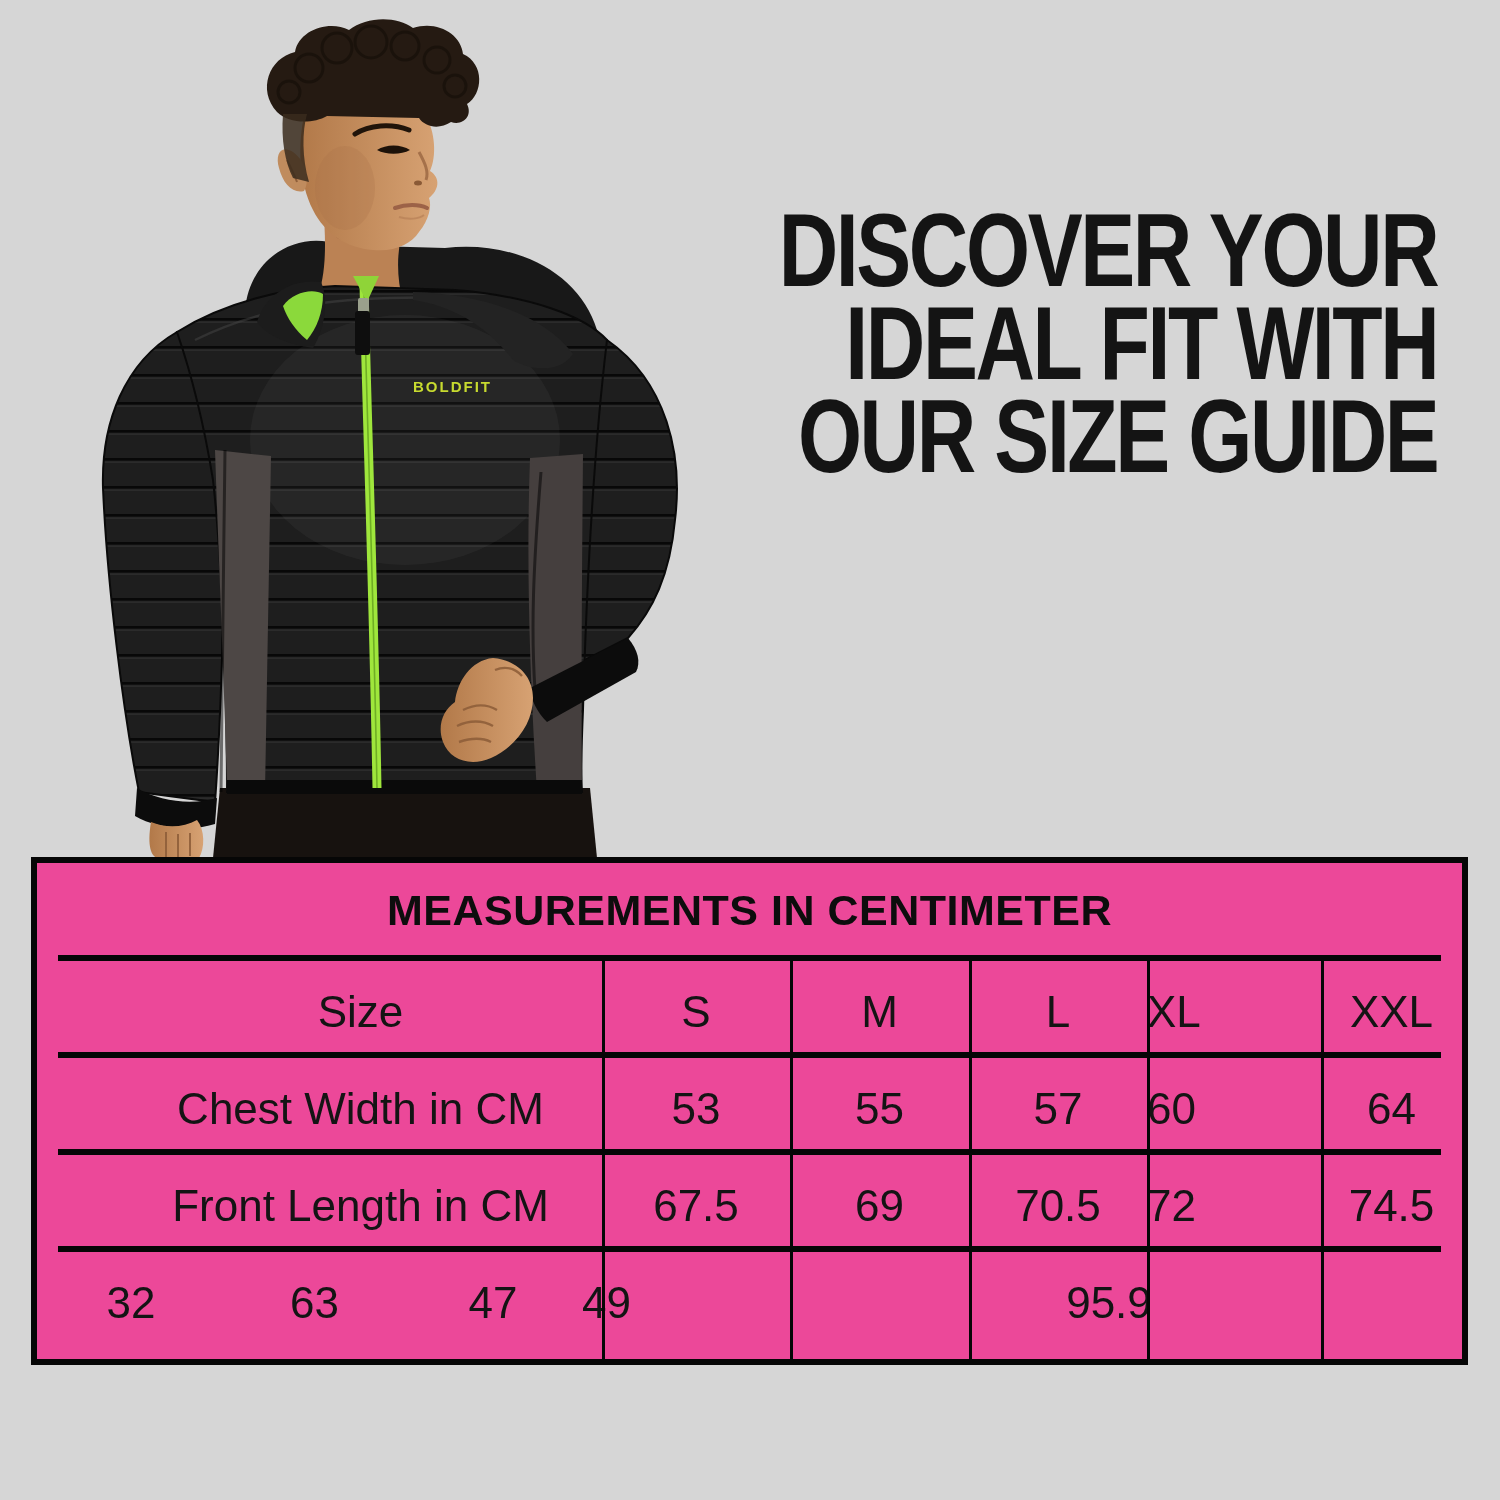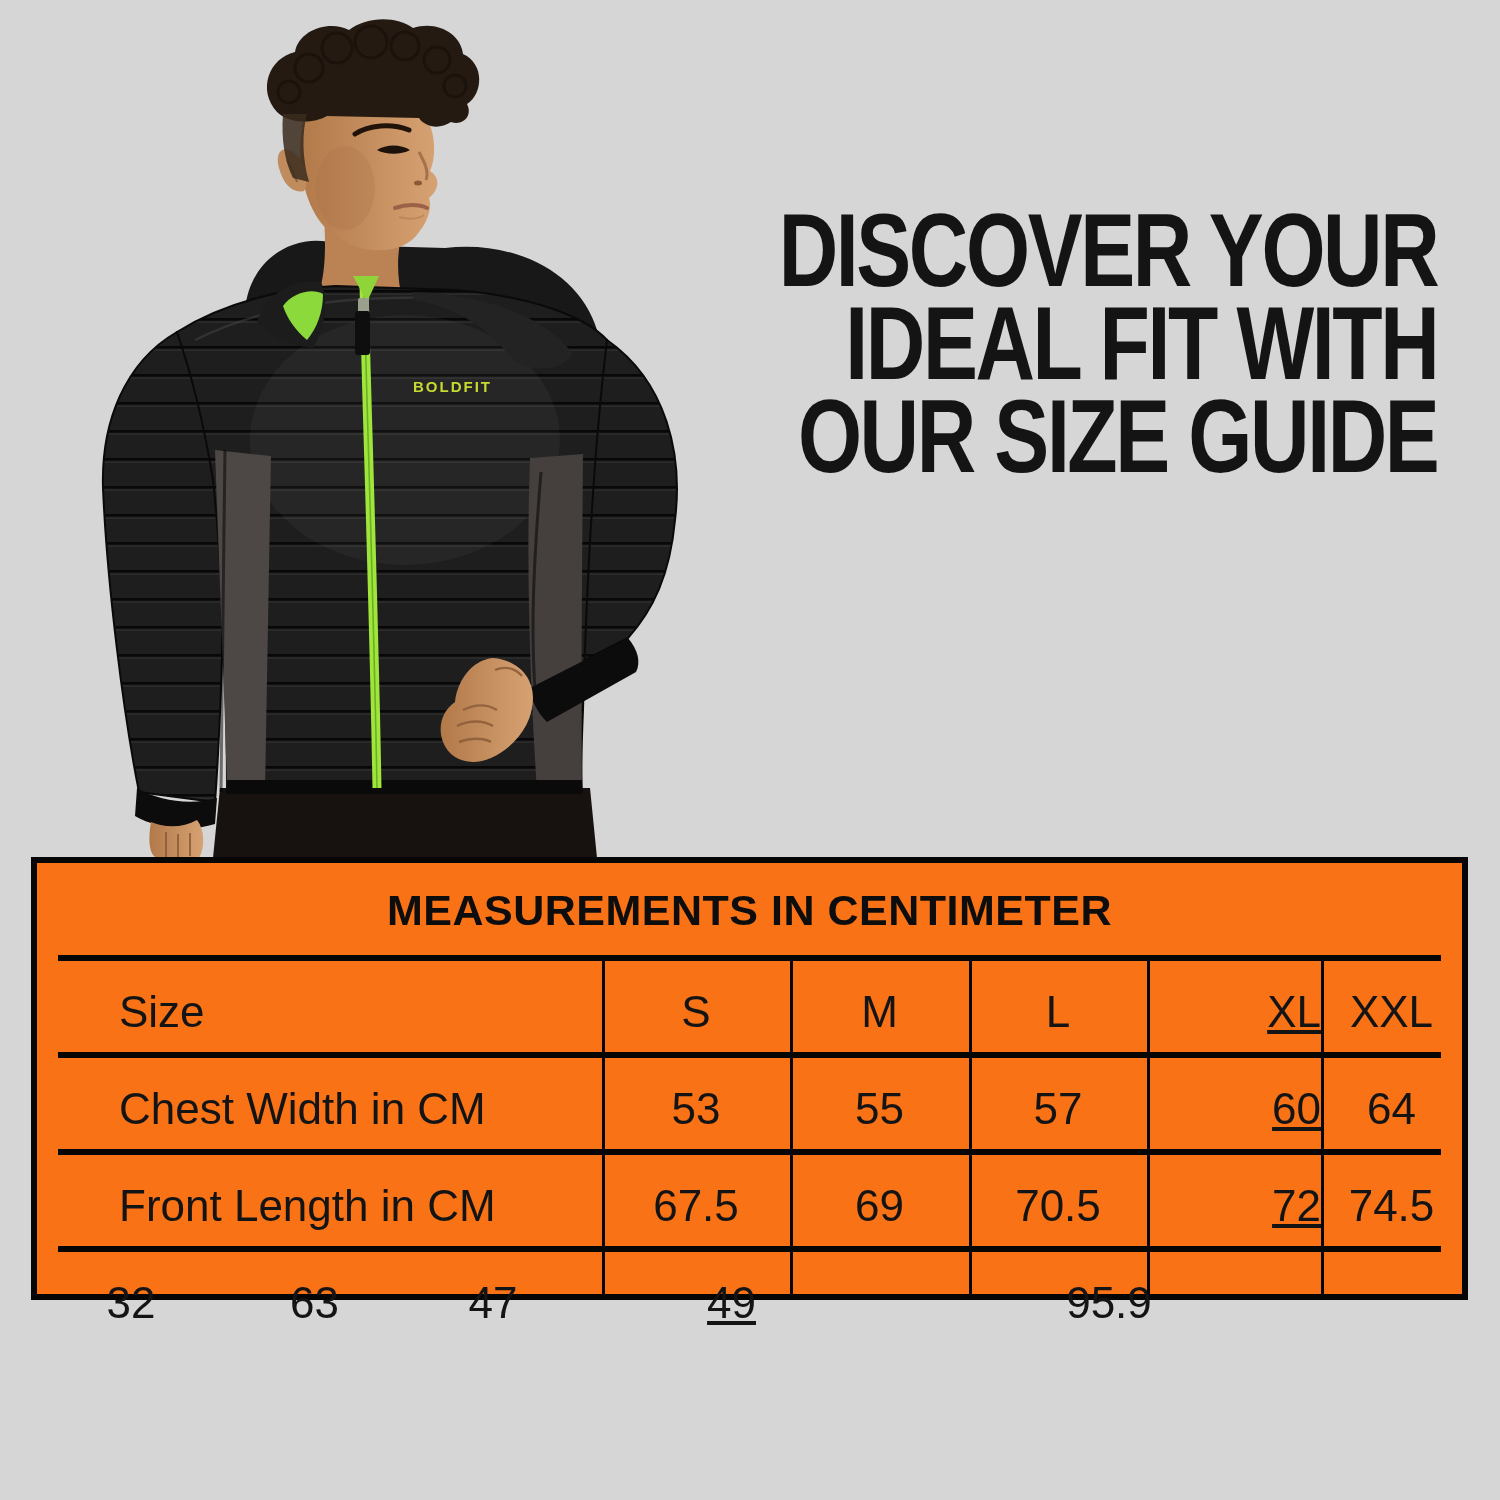--- a/index.html
+++ b/index.html
@@ -37,22 +37,22 @@
     transform: scaleX(0.80);
     transform-origin: 100% 0;
   }
 
   
   .size-table {
     position: absolute;
     left: 31px;
     top: 857px;
     width: 1437px;
-    height: 443px;
-    background: #f97316;
+    height: 508px;
+    background: #ec4899;
     border: 6px solid #060606;
   }
   .t-inner { position: relative; width: 100%; height: 100%; }
   .t-title {
     height: 95px;
     display: flex;
     align-items: center;
     justify-content: center;
     font-size: 43px;
     font-weight: bold;
@@ -60,25 +60,25 @@
     color: #0d0d0d;
   }
   .t-row {
     display: flex;
     align-items: center;
     height: 97px;
     padding-top: 10px;
     font-size: 44px;
     color: #141414;
   }
-  .c0 { width: 565px; padding-left: 82px; }
+  .c0 { width: 565px; padding-left: 82px; text-align: center; }
   .c1 { width: 188px; text-align: center; }
   .c2 { width: 179px; text-align: center; }
   .c3 { width: 178px; text-align: center; }
-  .c4 { width: 174px; text-align: right; text-decoration: underline; }
+  .c4 { width: 174px; text-align: left; }
   .c5 { flex: 1; text-align: center; }
   .hr {
     position: absolute;
     left: 21px;
     right: 21px;
     height: 6px;
     background: #060606;
   }
   .vr {
     position: absolute;

